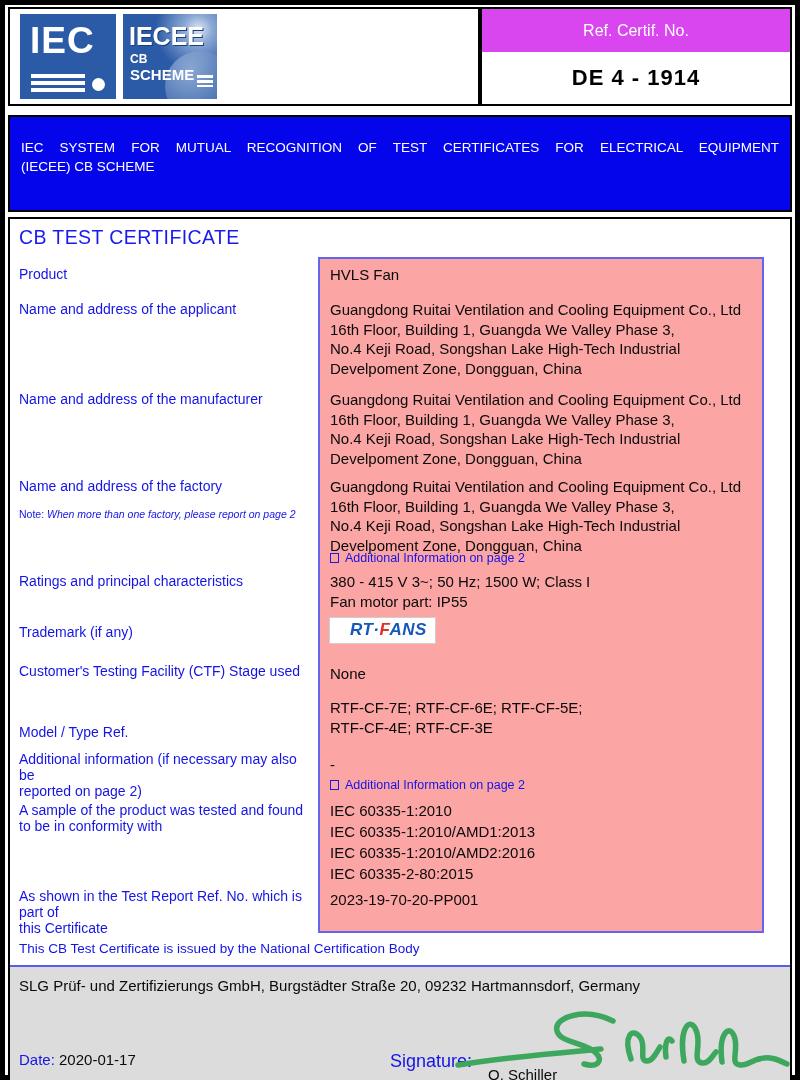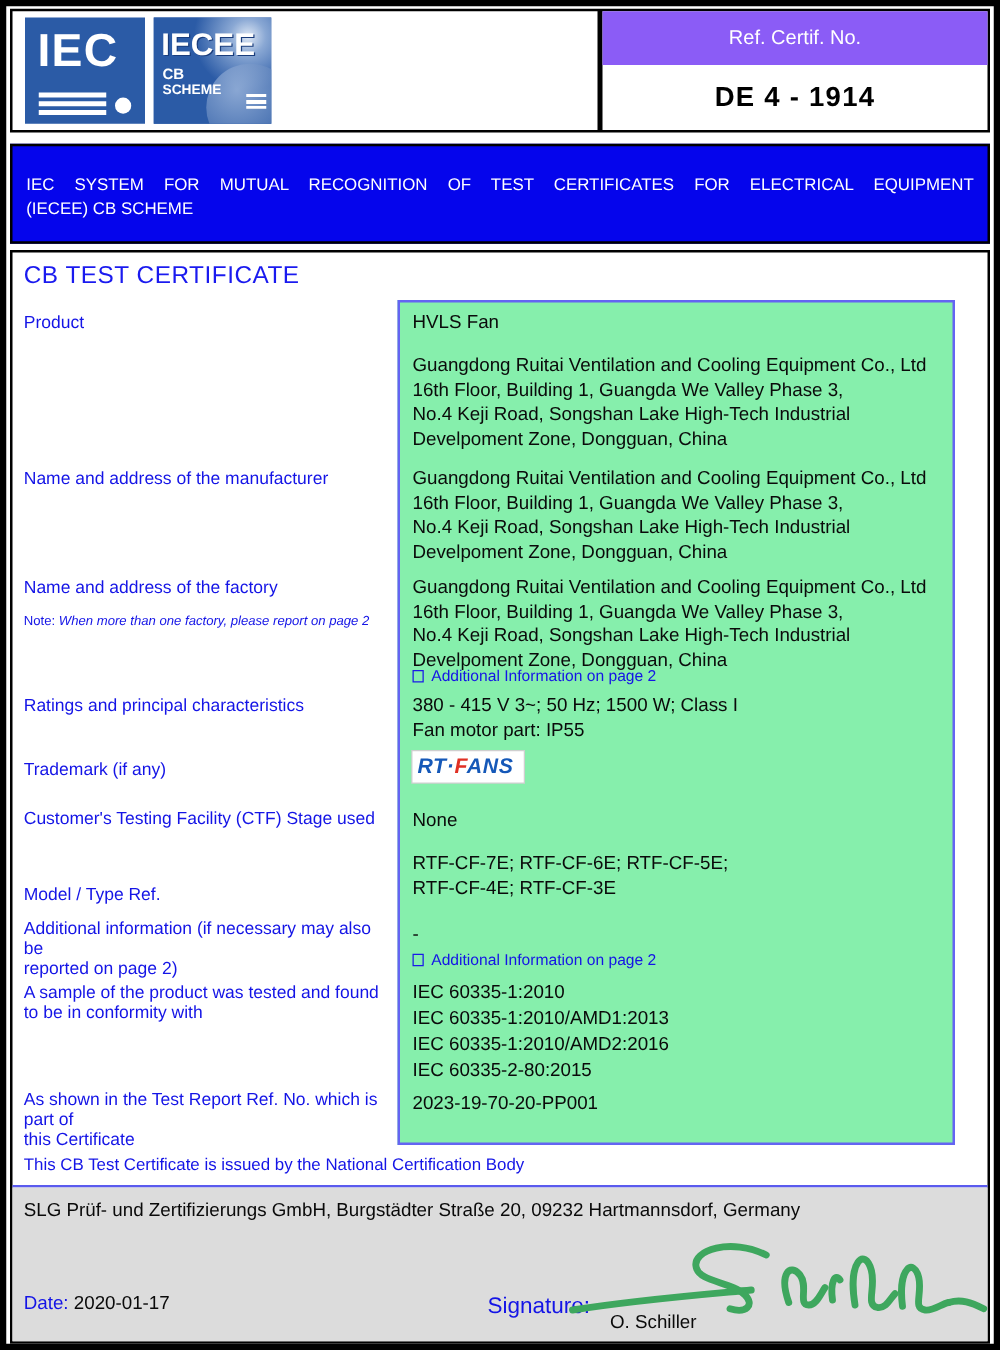--- a/index.html
+++ b/index.html
@@ -15,43 +15,43 @@
   .iec-text{font-size:37px;font-weight:bold;letter-spacing:1px;margin:6px 0 0 10px;}
   .iec-line{position:absolute;left:11px;height:4px;width:54px;background:#fff;}
   .iec-dot{position:absolute;left:72px;top:64px;width:13px;height:13px;border-radius:50%;background:#fff;}
   .iecee-logo{position:absolute;left:113px;top:5px;width:94px;height:85px;color:#fff;
      background:radial-gradient(circle at 80% 18%,#dde7f4 0%,#8aa8d4 14%,#2b5ba6 42%),#2b5ba6;
      font-weight:bold;overflow:hidden;}
   .iecee-globe{position:absolute;right:-18px;bottom:-22px;width:70px;height:70px;border-radius:50%;
      background:radial-gradient(circle at 35% 30%,#a9c0e2 0%,#5d82bb 55%,#2b5ba6 100%);opacity:.75;}
   .iecee-l1{position:relative;font-size:25px;margin:8px 0 0 6px;letter-spacing:0px;text-shadow:1px 1px 0 #1a3d7c;}
   .iecee-l2{position:relative;font-size:12px;margin:1px 0 0 7px;}
-  .iecee-l3{position:relative;font-size:11px;margin:0 0 0 7px;}
+  .iecee-l3{position:relative;font-size:15px;margin:0 0 0 7px;}
   .iecee-lines{position:absolute;right:4px;bottom:12px;width:16px;height:12px;
      background:repeating-linear-gradient(#fff 0 3px,transparent 3px 5px);}
   .ref-box{flex:1;display:flex;flex-direction:column;padding:0;}
-  .ref-head{background:#8b5cf6;color:#fff;height:43px;display:flex;align-items:center;justify-content:center;font-size:16px;}
+  .ref-head{background:#d946ef;color:#fff;height:43px;display:flex;align-items:center;justify-content:center;font-size:16px;}
   .ref-val{flex:1;display:flex;align-items:center;justify-content:center;color:#000;font-size:22px;font-weight:bold;letter-spacing:1px;}
 
   
-  .banner{margin-top:9px;height:80px;background:#0505ec;color:#fff;padding:21px 11px;font-size:13.5px;line-height:19px;overflow:hidden;}
+  .banner{margin-top:9px;height:97px;background:#0505ec;color:#fff;padding:21px 11px;font-size:13.5px;line-height:19px;overflow:hidden;}
   .banner-l1{display:block;text-align:justify;text-align-last:justify;}
   .banner-l2{display:block;}
 
   
   .main-box{margin-top:5px;height:875px;position:relative;background:#fff;}
   .doc-title{position:absolute;left:9px;top:7px;color:#1a1aef;font-size:19.5px;letter-spacing:.4px;}
   .flabel{position:absolute;left:9px;color:#1414e6;font-size:14px;line-height:16px;white-space:pre-line;width:295px;}
   .fnote{position:absolute;left:9px;color:#1414e6;font-size:10.5px;}
   .fnote .it{font-style:italic;}
-  .valuebox{position:absolute;left:308px;top:38px;width:446px;height:676px;background:#86efac;border:2px solid #6464f2;}
+  .valuebox{position:absolute;left:308px;top:38px;width:446px;height:676px;background:#fca5a5;border:2px solid #6464f2;}
   .val{position:absolute;left:10px;color:#0a0a0a;font-size:15px;line-height:19.5px;white-space:pre-line;width:425px;}
   .chk{position:absolute;left:10px;color:#1414e6;font-size:12.5px;}
   .chk .sq{display:inline-block;width:9px;height:10px;border:1px solid #1a1ae8;margin-right:6px;position:relative;top:1px;background:transparent;}
-  .tm-chip{position:absolute;left:10px;top:359px;background:#fff;padding:2px 8px 3px 4px;font-size:17px;font-weight:bold;font-style:italic;letter-spacing:.5px;box-shadow:0 0 0 1px #cfcfcf;}
+  .tm-chip{position:absolute;left:10px;top:359px;background:#fff;padding:2px 8px 3px 20px;font-size:17px;font-weight:bold;font-style:italic;letter-spacing:.5px;box-shadow:0 0 0 1px #cfcfcf;}
   .tm-blue{color:#1558b8;} .tm-red{color:#e03024;}
 
   .issued{position:absolute;left:9px;top:722px;color:#1414e6;font-size:13.5px;}
   .sep{position:absolute;left:0;right:0;top:746px;height:2px;background:#5a5aee;}
   .ncb-area{position:absolute;left:0;right:0;top:748px;bottom:0;background:#dcdcdc;}
   .ncb-line{position:absolute;left:9px;top:10px;color:#0a0a0a;font-size:15px;}
   .date-row{position:absolute;left:9px;top:84px;font-size:15px;}
   .blue-lab{color:#1414e6;} .blk{color:#0a0a0a;}
   .sig-label{position:absolute;left:380px;top:84px;font-size:18px;color:#1414e6;}
   .sig-svg{position:absolute;left:443px;top:42px;}
@@ -87,20 +87,21 @@
 
   <div class="box banner">
     <span class="banner-l1">IEC SYSTEM FOR MUTUAL RECOGNITION OF TEST CERTIFICATES FOR ELECTRICAL EQUIPMENT</span>
     <span class="banner-l2">(IECEE) CB SCHEME</span>
   </div>
 
   <div class="box main-box">
     <div class="doc-title">CB TEST CERTIFICATE</div>
 
     <div class="flabel" style="top:47px">Product</div>
+    <div class="flabel" style="top:82px">Name and address of the applicant</div>
     <div class="flabel" style="top:172px">Name and address of the manufacturer</div>
     <div class="flabel" style="top:259px">Name and address of the factory</div>
     <div class="fnote" style="top:289px"><span>Note: </span><span class="it">When more than one factory, please report on page 2</span></div>
     <div class="flabel" style="top:354px">Ratings and principal characteristics</div>
     <div class="flabel" style="top:405px">Trademark (if any)</div>
     <div class="flabel" style="top:444px">Customer's Testing Facility (CTF) Stage used</div>
     <div class="flabel" style="top:505px">Model / Type Ref.</div>
     <div class="flabel" style="top:532px">Additional information (if necessary may also be
 reported on page 2)</div>
     <div class="flabel" style="top:583px">A sample of the product was tested and found

